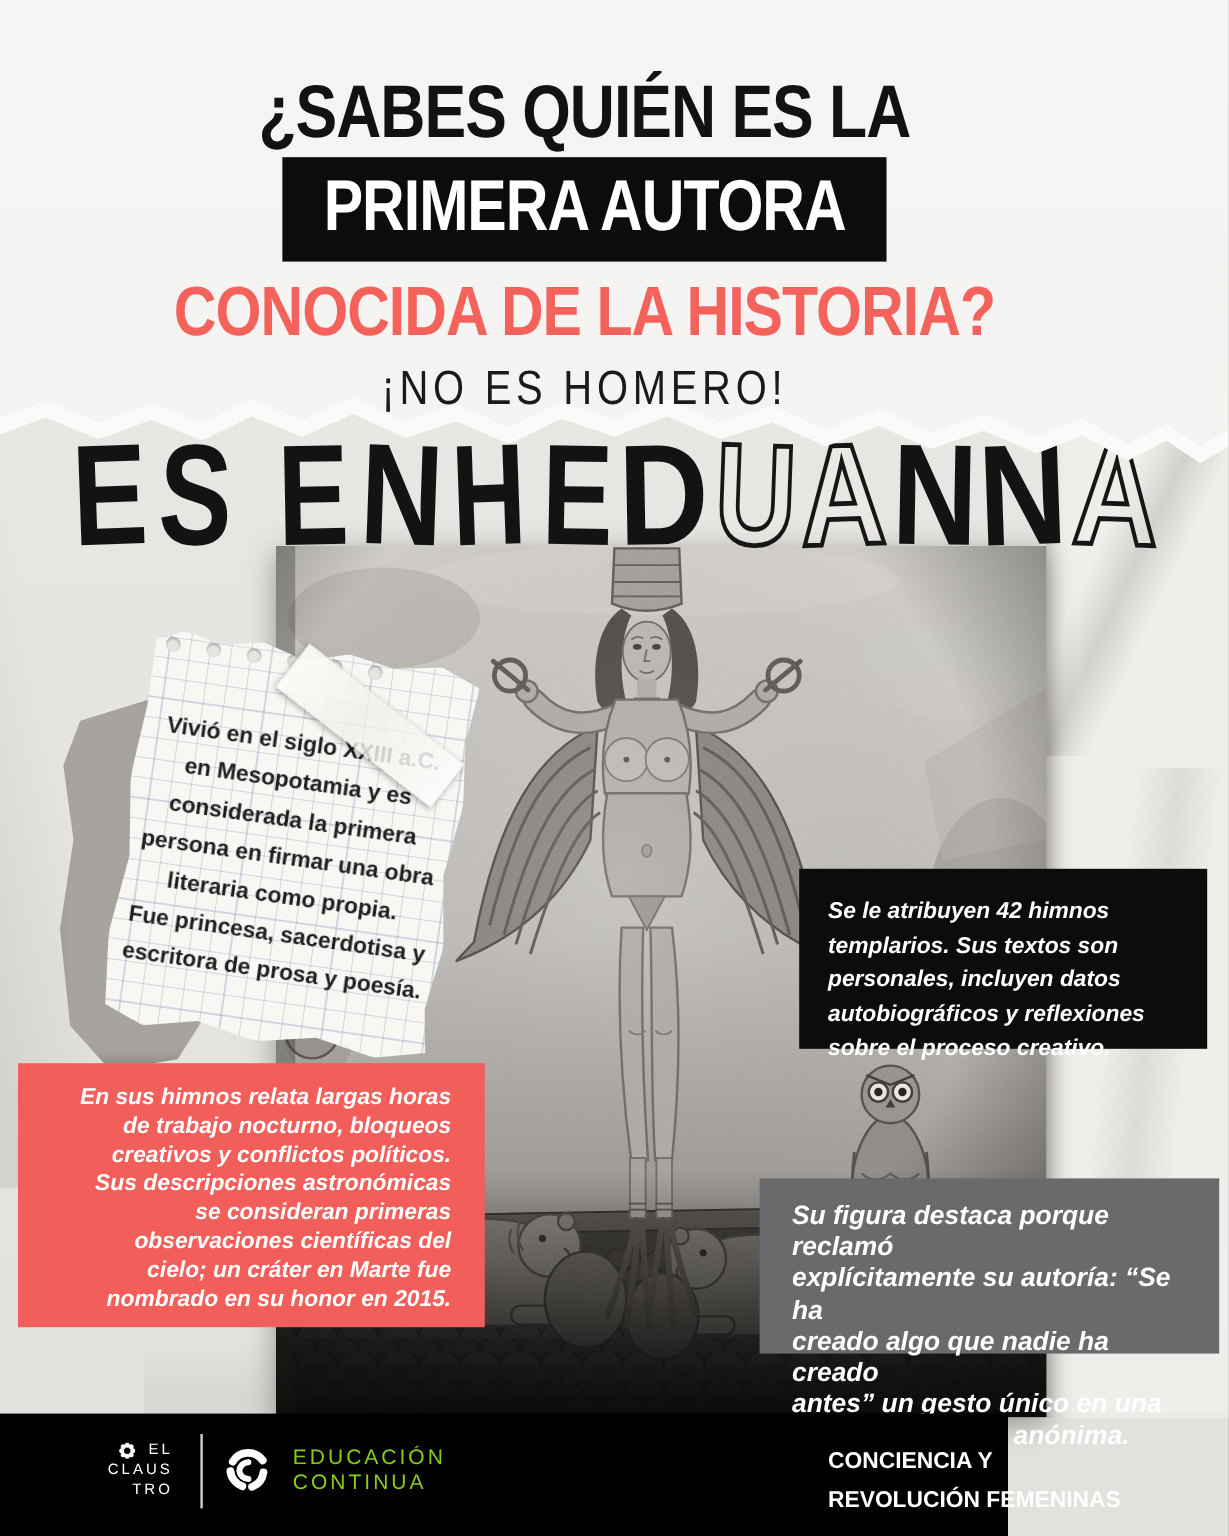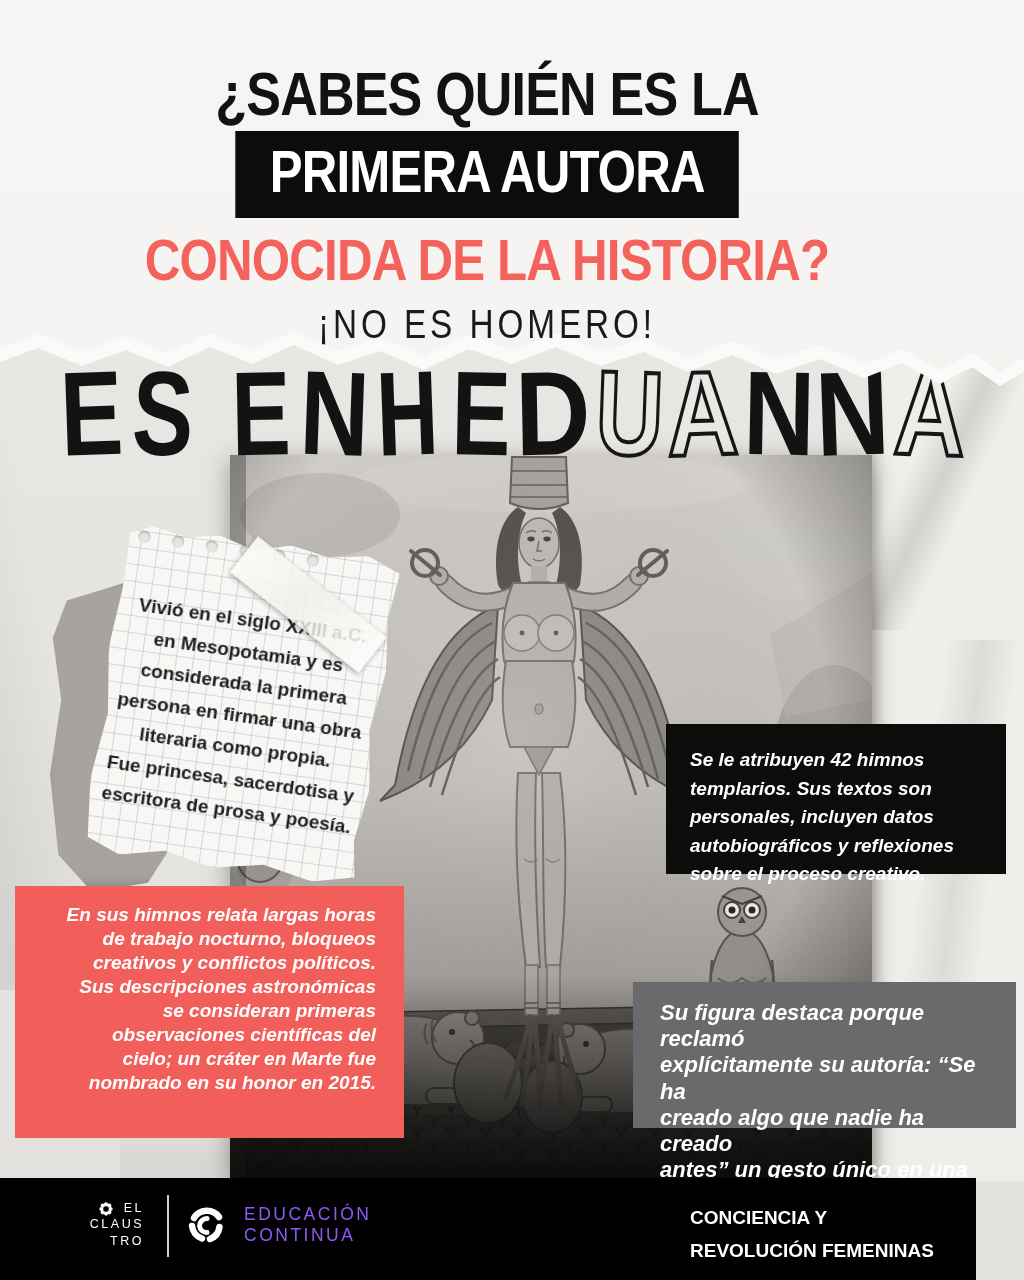--- a/index.html
+++ b/index.html
@@ -68,34 +68,34 @@
   .notetext{position:absolute;left:0;top:64px;width:100%;text-align:center;
       font-size:19px;font-weight:700;color:#1f1f1f;line-height:1.68;white-space:pre-line;}
   .tape{position:absolute;left:258px;top:536px;width:162px;height:44px;z-index:5;
       background:linear-gradient(100deg,rgba(252,252,249,.9) 0%,rgba(240,239,235,.8) 45%,rgba(252,252,250,.88) 100%);
       transform:rotate(38deg);transform-origin:0 0;
       box-shadow:0 2px 5px rgba(0,0,0,.3);border:1px solid rgba(0,0,0,.05);}
   
   .fact{position:absolute;color:#fff;font-weight:700;white-space:pre-line;z-index:5;font-style:italic;}
   .fblack{left:666px;top:724px;width:340px;height:150px;background:#0c0c0b;
       padding:22px 0 0 24px;font-size:19px;line-height:1.5;box-sizing:border-box;}
-  .fred{left:15px;top:886px;width:389px;height:252px;background:#f25f5a;
+  .fred{left:15px;top:886px;width:389px;height:220px;background:#f25f5a;
       padding:17px 28px 4px 14px;font-size:19px;line-height:1.26;text-align:right;box-sizing:border-box;}
   .fgray{left:633px;top:982px;width:383px;height:146px;background:#6a696b;
       padding:18px 18px 0 27px;font-size:22px;line-height:1.19;box-sizing:border-box;}
   
-  .footer{position:absolute;left:0;top:1178px;width:976px;height:102px;background:#000;
+  .footer{position:absolute;left:0;top:1178px;width:840px;height:102px;background:#000;
       z-index:9;color:#fff;}
   .claustro{position:absolute;left:58px;top:22px;width:86px;text-align:right;
       font-size:12.5px;letter-spacing:2.5px;line-height:1.3;font-weight:500;white-space:pre-line;}
   .flower{position:absolute;left:99px;top:24px;width:14px;height:14px;}
   .fdiv{position:absolute;left:167px;top:17px;width:2px;height:62px;background:#cfcfcf;}
   .swirl{position:absolute;left:186px;top:27px;width:40px;height:40px;}
   .educacion{position:absolute;left:244px;top:26px;font-size:17.5px;letter-spacing:2.5px;
-      line-height:1.22;font-weight:400;color:#8b5cf6;white-space:pre-line;}
+      line-height:1.22;font-weight:400;color:#84cc16;white-space:pre-line;}
   .tagline{position:absolute;left:690px;top:23px;width:260px;text-align:left;
       font-size:19px;font-weight:700;line-height:1.74;white-space:pre-line;}
 </style>
 </head>
 <body>
 
 <div class="canvas">
   <div class="bg"></div>
   <div class="rightsheet"></div>
   <div class="crease c1"></div>

